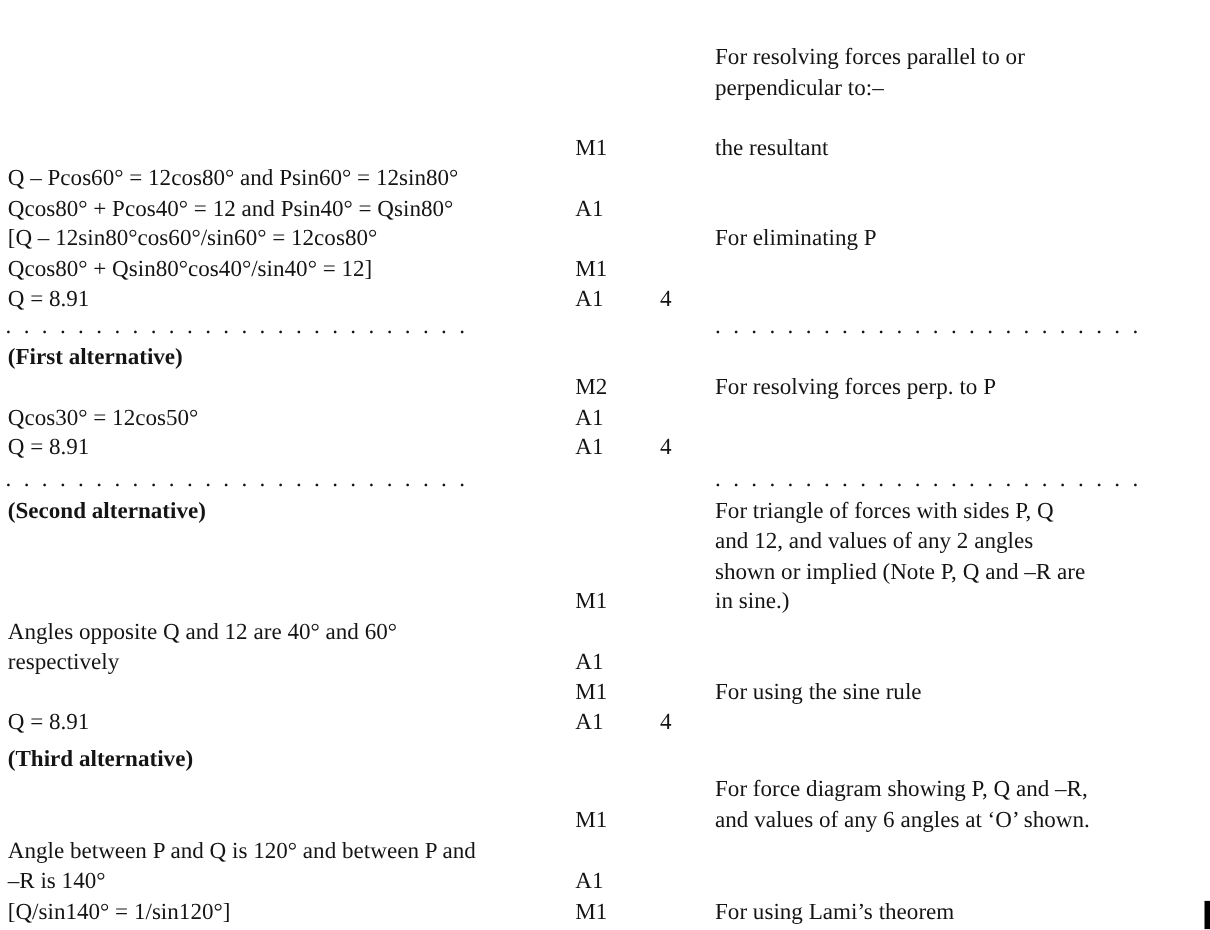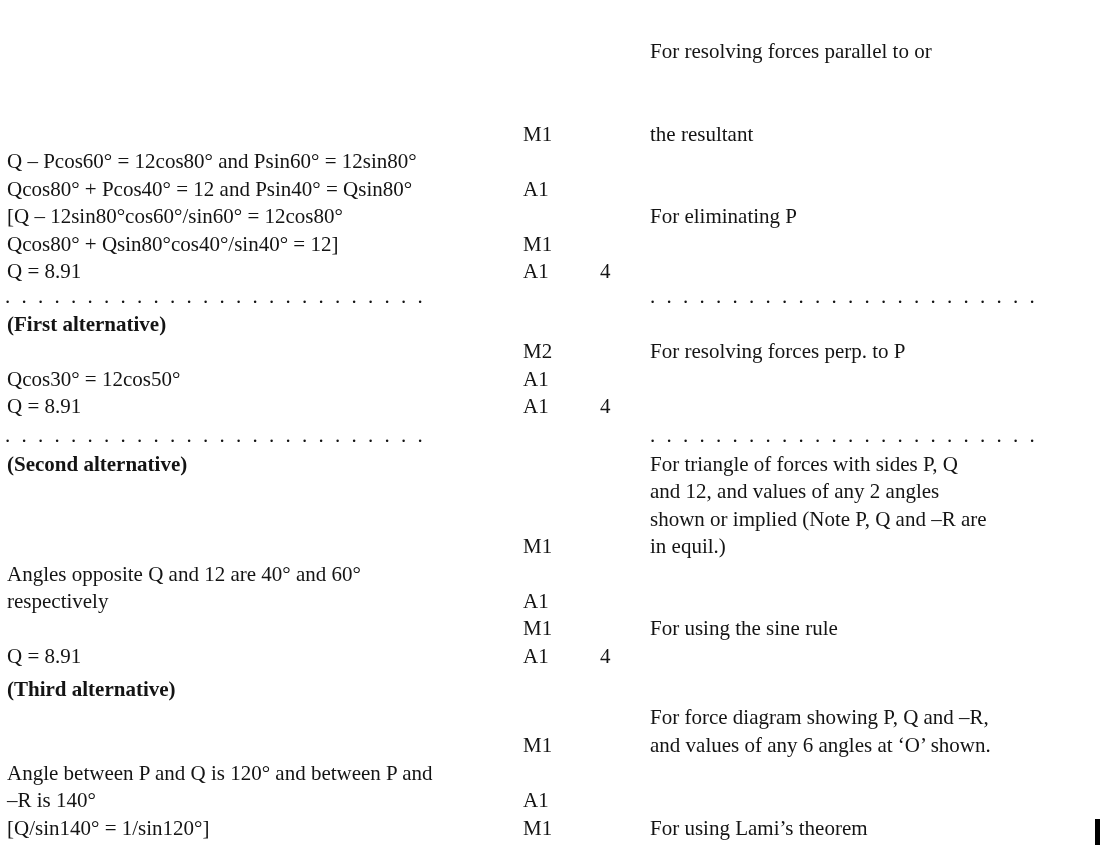--- a/index.html
+++ b/index.html
@@ -51,20 +51,23 @@
     background: #000000;
   }
 </style>
 </head>
 <body>
 
 <div id="page">
 
   <div class="row" style="top:2px">
       <span class="cell comment">For resolving forces parallel to or</span>
+    </div>
+  <div class="row" style="top:30px">
+      <span class="cell comment">perpendicular to:–</span>
     </div>
   <div class="row" style="top:85px">
       <span class="cell mark">M1</span>
       <span class="cell comment">the resultant</span>
     </div>
   <div class="row" style="top:112px">
       <span class="cell working">Q – Pcos60° = 12cos80° and Psin60° = 12sin80°</span>
     </div>
   <div class="row" style="top:140px">
       <span class="cell working">Qcos80° + Pcos40° = 12 and Psin40° = Qsin80°</span>
@@ -116,21 +119,21 @@
       <span class="cell comment">For triangle of forces with sides P, Q</span>
     </div>
   <div class="row" style="top:442px">
       <span class="cell comment">and 12, and values of any 2 angles</span>
     </div>
   <div class="row" style="top:470px">
       <span class="cell comment">shown or implied (Note P, Q and –R are</span>
     </div>
   <div class="row" style="top:497px">
       <span class="cell mark">M1</span>
-      <span class="cell comment">in equil.)</span>
+      <span class="cell comment">in sine.)</span>
     </div>
   <div class="row" style="top:525px">
       <span class="cell working">Angles opposite Q and 12 are 40° and 60°</span>
     </div>
   <div class="row" style="top:552px">
       <span class="cell working">respectively</span>
       <span class="cell mark">A1</span>
     </div>
   <div class="row" style="top:579px">
       <span class="cell mark">M1</span>

